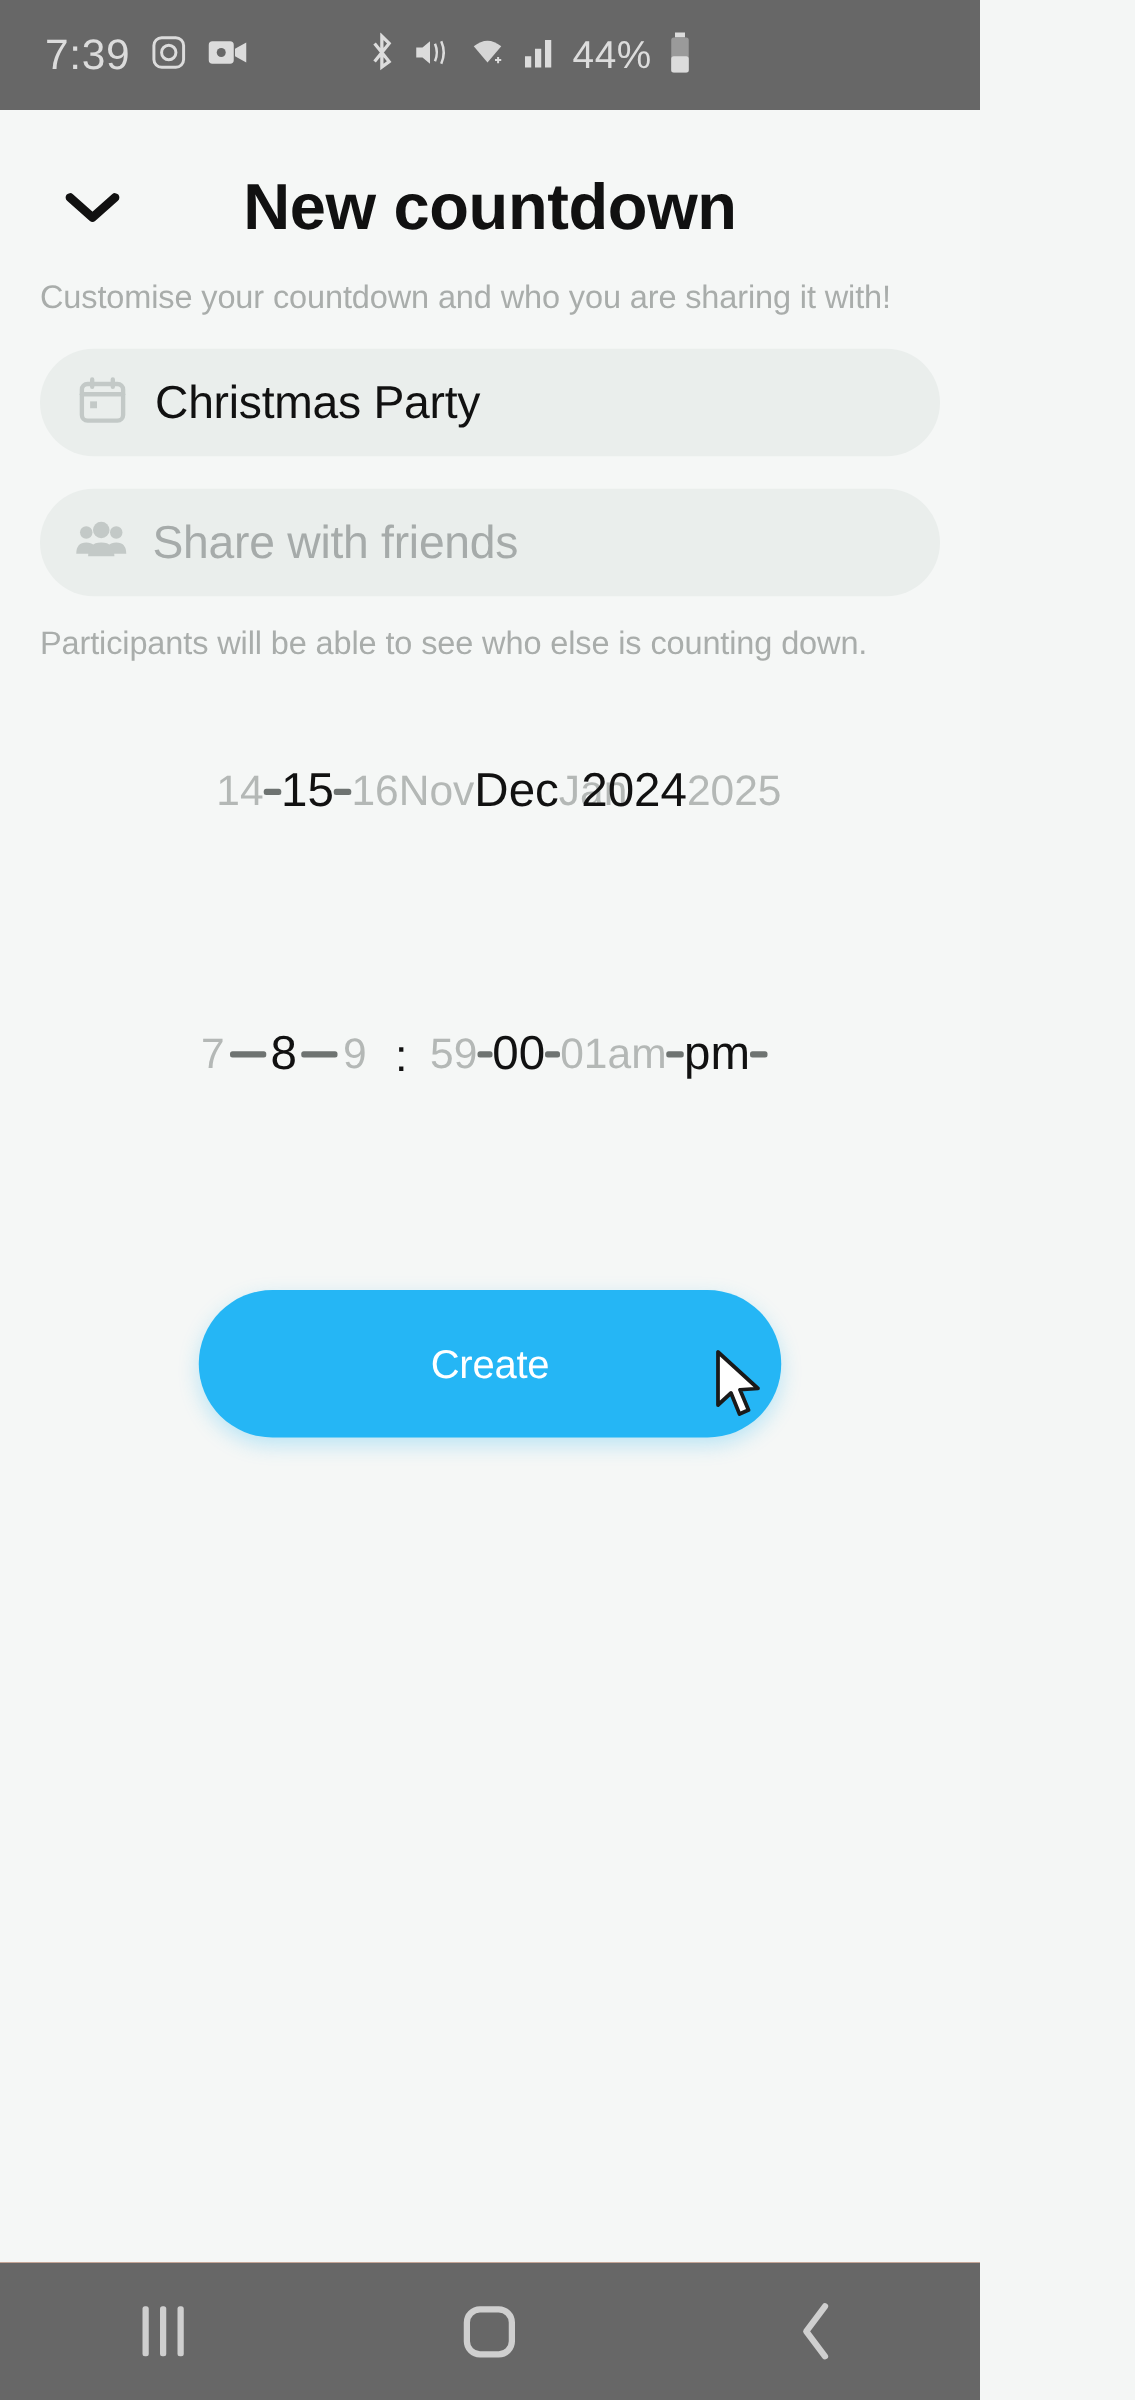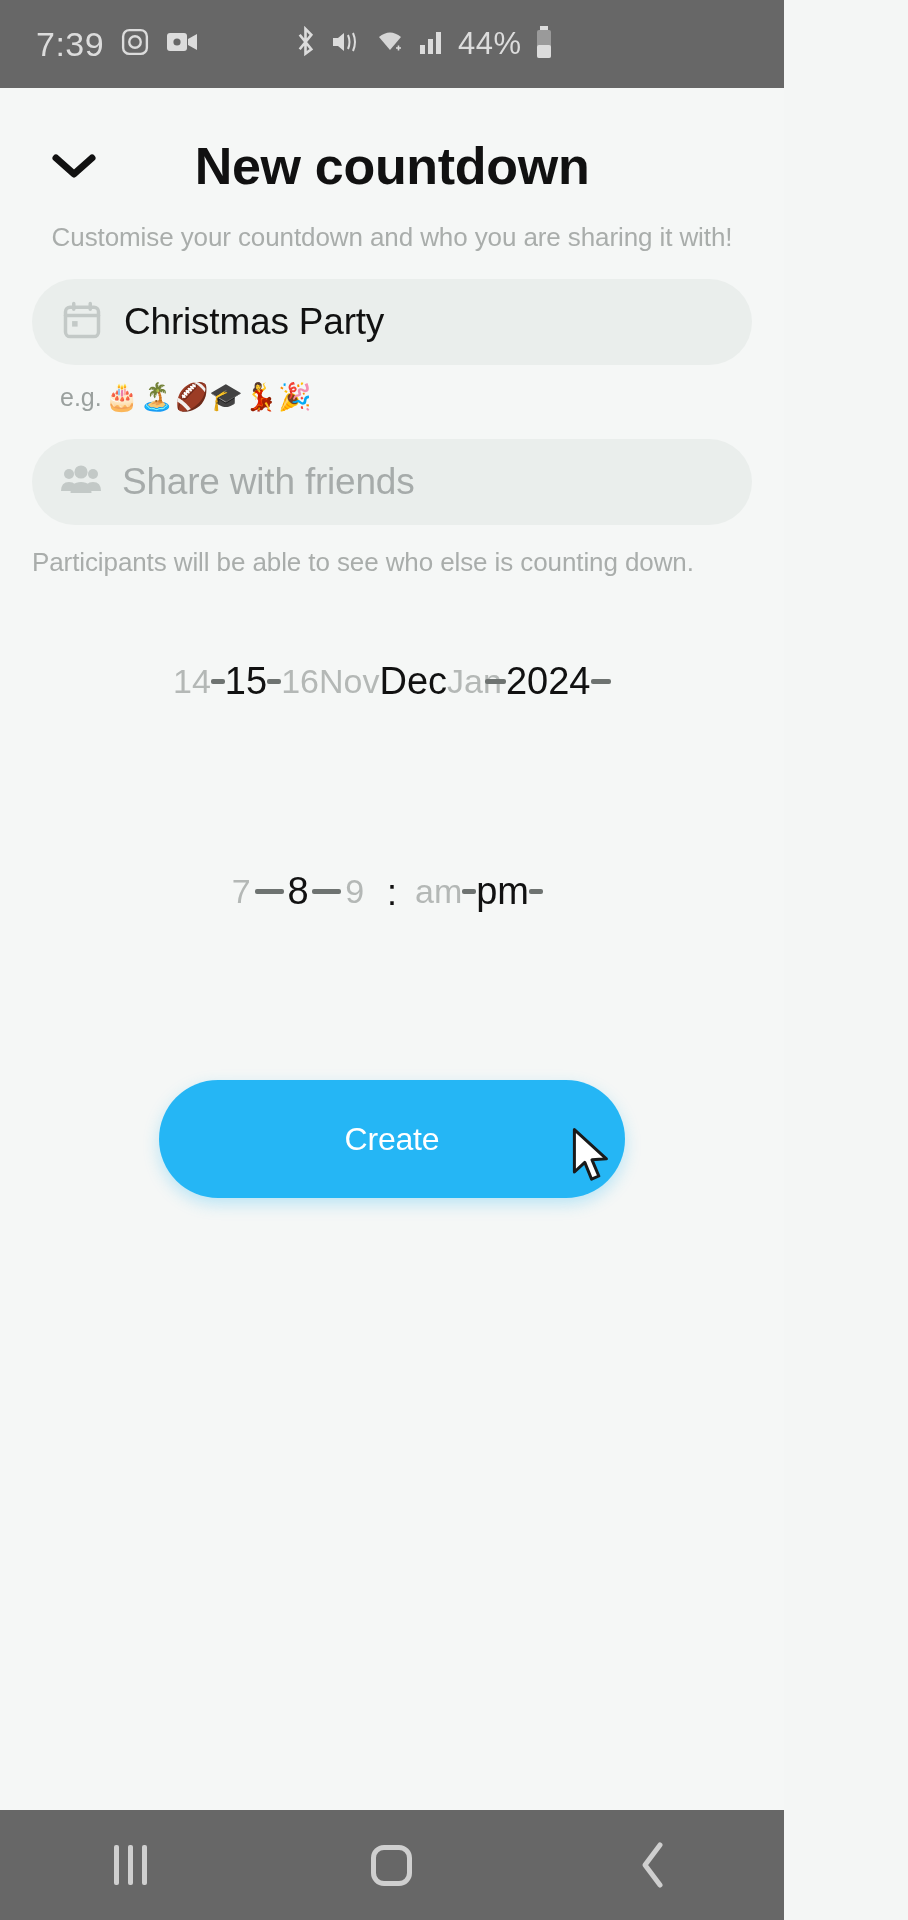--- a/index.html
+++ b/index.html
@@ -85,21 +85,20 @@
   }
   .page-title {
     width: 100%;
     text-align: center;
     font-size: 52px;
     font-weight: bold;
     color: #111111;
     letter-spacing: -0.3px;
   }
   .subtitle {
-    text-align: center;
     font-size: 26px;
     color: #a9adab;
     margin-top: 20px;
     letter-spacing: -0.1px;
   }
 
   
   .field {
     margin-top: 26px;
     height: 86px;
@@ -341,24 +340,20 @@
         <svg width="44" height="44" viewBox="0 0 24 24" fill="none" stroke="#c3c9c7" stroke-width="1.9" stroke-linecap="round">
           <rect x="3" y="5" width="18" height="16" rx="2.5"></rect>
           <path d="M3 9.5 H21"></path>
           <path d="M7.5 3 V6.2 M16.5 3 V6.2"></path>
           <rect x="6.6" y="12.6" width="3" height="3" fill="#c3c9c7" stroke="none"></rect>
         </svg>
       </span>
       <span class="field-value">Christmas Party</span>
     </div>
 
-    <div class="hint">
-      <span>e.g.</span>
-      <span class="emojis">🎂🏝️🏈🎓💃🎉</span>
-    </div>
 
     <div class="field share">
       <span>
         <svg width="42" height="34" viewBox="0 0 42 34" fill="#c3c9c7">
           <circle cx="9" cy="11" r="5"></circle>
           <path d="M1 28 q0 -9 8 -9 q8 0 8 9 Z"></path>
           <circle cx="33" cy="11" r="5"></circle>
           <path d="M25 28 q0 -9 8 -9 q8 0 8 9 Z"></path>
           <circle cx="21" cy="9" r="6.6"></circle>
           <path d="M10.5 30 q0 -11 10.5 -11 q10.5 0 10.5 11 Z"></path>
@@ -390,38 +385,48 @@
         <div class="cell">Jan</div>
       </div>
 
       <div class="col">
         <div class="cell ghost"></div>
         <div class="gap-sm"></div>
         <div class="rule"></div>
         <div class="cell selected">2024</div>
         <div class="rule"></div>
         <div class="gap-sm"></div>
+        <div class="cell">2025</div>
       </div>
     </div>
 
     <div class="picker time-picker">
       <div class="col">
         <div class="cell">7</div>
         <div class="gap-sm"></div>
         <div class="rule"></div>
         <div class="cell selected">8</div>
         <div class="rule"></div>
         <div class="gap-sm"></div>
         <div class="cell">9</div>
       </div>
 
       <div class="colon-col">
         <span class="colon">:</span>
       </div>
 
+      <div class="col">
+        <div class="cell">59</div>
+        <div class="gap-sm"></div>
+        <div class="rule"></div>
+        <div class="cell selected">00</div>
+        <div class="rule"></div>
+        <div class="gap-sm"></div>
+        <div class="cell">01</div>
+      </div>
 
       <div class="col">
         <div class="cell">am</div>
         <div class="gap-sm"></div>
         <div class="rule"></div>
         <div class="cell selected">pm</div>
         <div class="rule"></div>
         <div class="gap-sm"></div>
         <div class="cell ghost"></div>
       </div>

